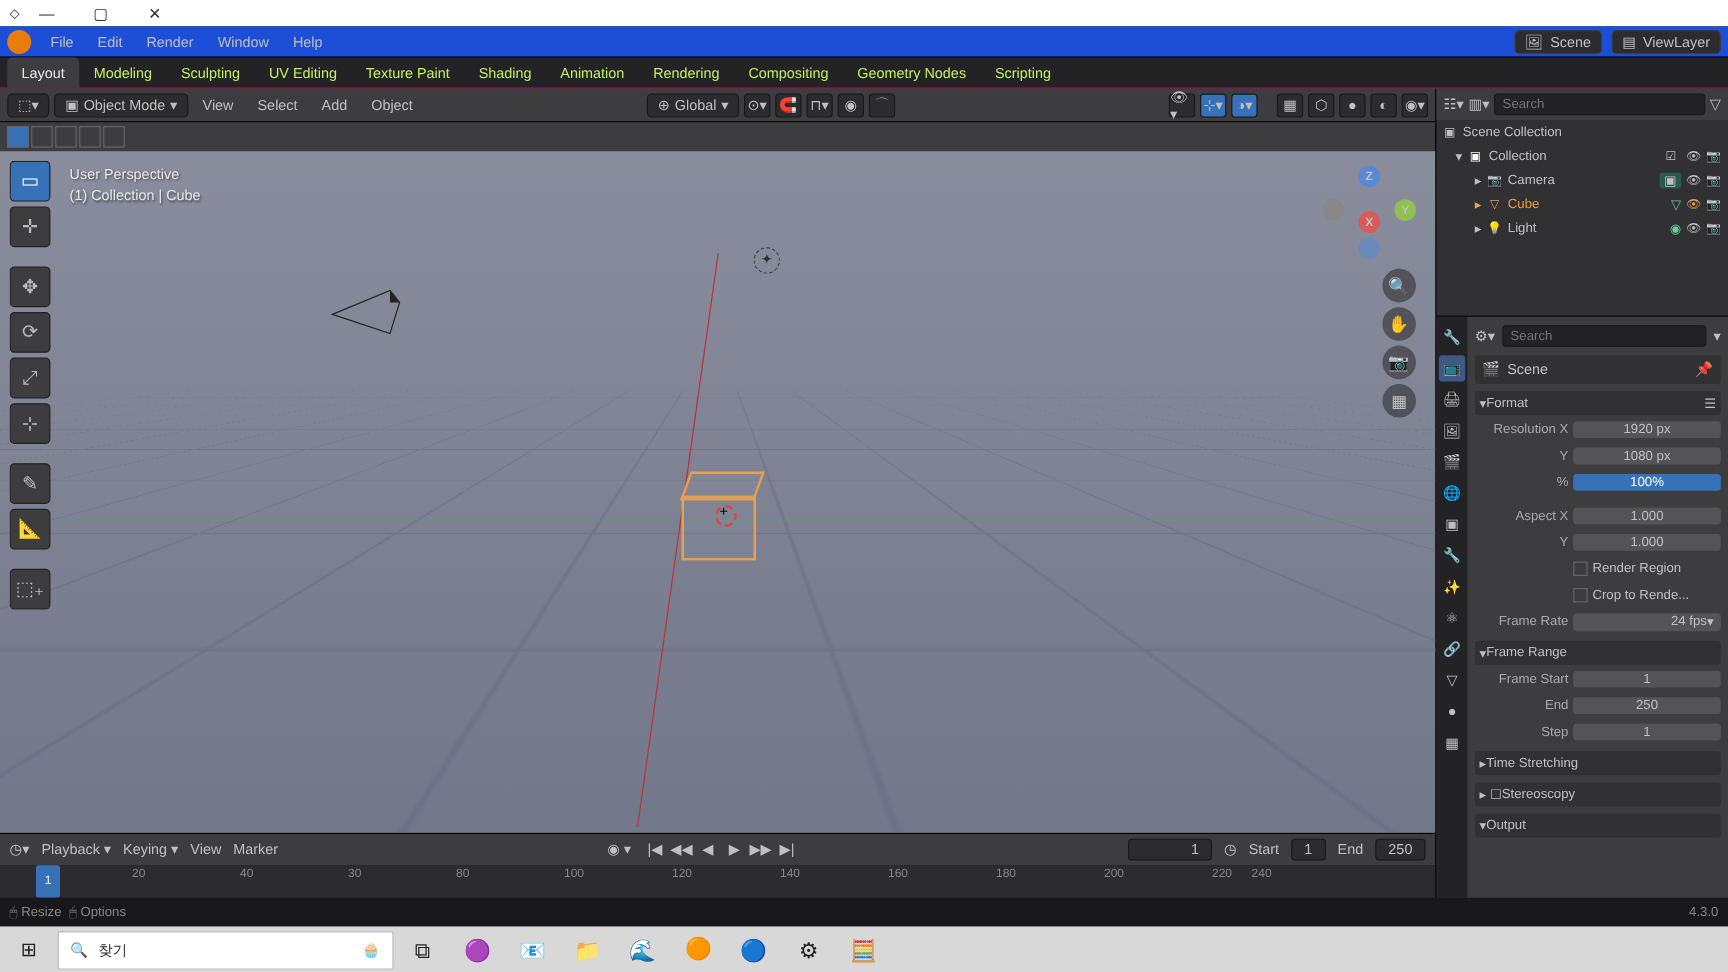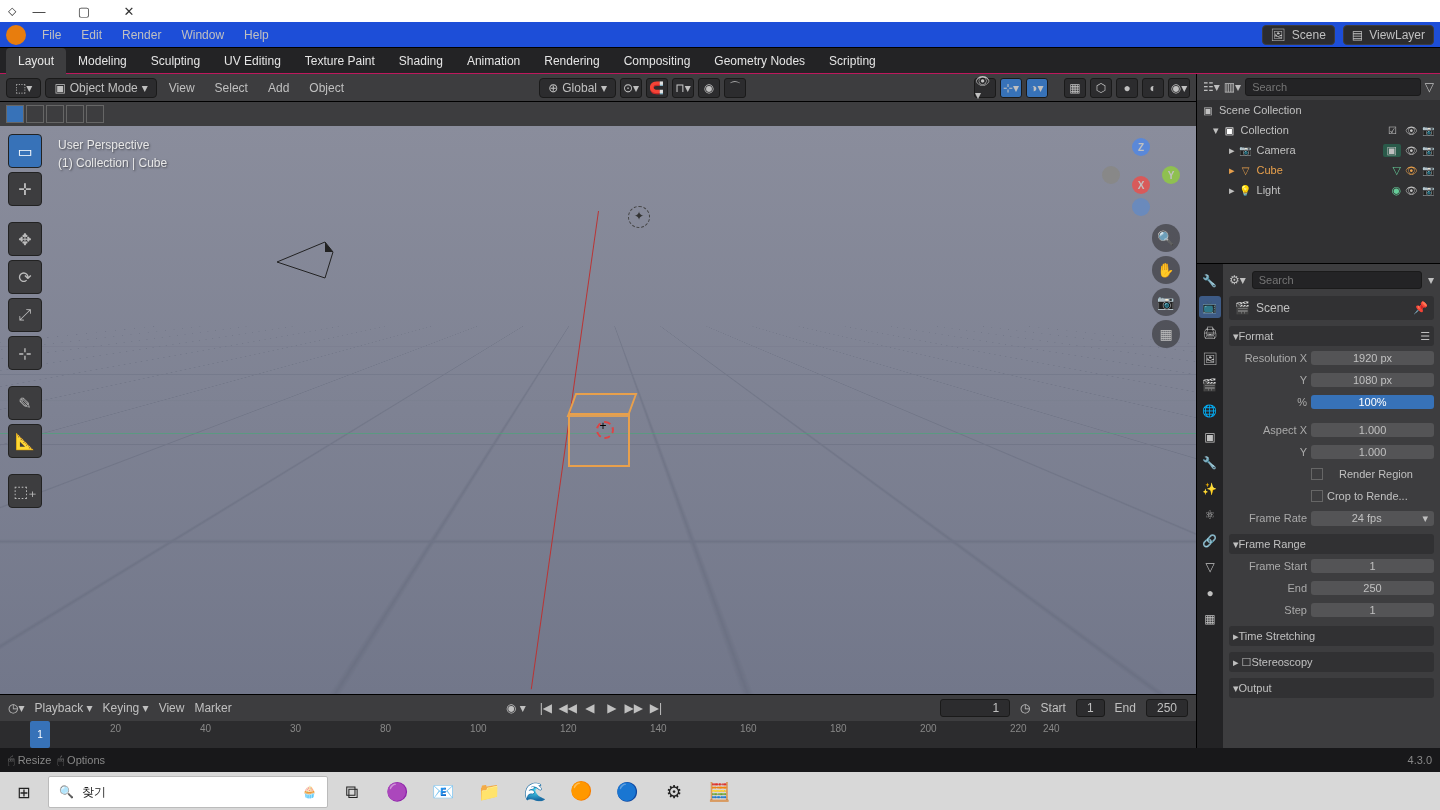--- a/index.html
+++ b/index.html
@@ -12,21 +12,21 @@
 
 
 .menubar { height: 26px; background: #1d4ed8; display: flex; align-items: center; padding: 0 6px; border-bottom: 1px solid #000; }
 .menubar .logo { width: 20px; height: 20px; background: #e87d0d; border-radius: 50%; margin-right: 6px; }
 .menubar .mitem { padding: 0 10px; cursor: pointer; }
 .menubar .right { margin-left: auto; display: flex; align-items: center; gap: 2px; }
 .menubar .slot { background: #2c2c2e; border: 1px solid #3c3c3e; border-radius: 4px; height: 20px; display: flex; align-items: center; padding: 0 8px; gap: 6px; }
 
 
 .wstabs { height: 26px; background: #232325; display: flex; align-items: center; padding: 0 6px; border-bottom: 1px solid #be185d; }
-.wstabs .tab { padding: 0 12px; height: 26px; display: flex; align-items: center; color: #e5e5e5; cursor: pointer; }
+.wstabs .tab { padding: 0 12px; height: 26px; display: flex; align-items: center; color: #bef264; cursor: pointer; }
 .wstabs .tab.active { background: #3d3d3f; color: #e8e8e8; border-radius: 4px 4px 0 0; }
 
 
 .main { display: flex; height: 674px; background: #232325; }
 .viewport-col { flex: 1; display: flex; flex-direction: column; }
 .vp-header { height: 28px; background: #3d3d3f; display: flex; align-items: center; padding: 0 6px; gap: 4px; border-bottom: 1px solid #000; }
 .vp-header .dd { background: #2c2c2e; border: 1px solid #1a1a1a; border-radius: 4px; height: 20px; display: flex; align-items: center; padding: 0 8px; gap: 4px; }
 .vp-header .txt { padding: 0 8px; }
 .vp-header .spacer { flex: 1; }
 .vp-header .ibtn { width: 22px; height: 20px; background: #2c2c2e; border: 1px solid #1a1a1a; border-radius: 3px; display: flex; align-items: center; justify-content: center; }
@@ -411,35 +411,35 @@
           <div class="proprow" style="margin-top:8px">
               <span class="lbl">Aspect X</span>
               <span class="val">1.000</span>
             </div>
           <div class="proprow">
               <span class="lbl">Y</span>
               <span class="val">1.000</span>
             </div>
           <div class="proprow">
               <span class="lbl"></span>
-              <span style="flex:1;display:flex;align-items:flex-end;gap:16px">
+              <span style="flex:1;display:flex;align-items:flex-end;gap:4px">
                 <span style="width:12px;height:12px;border:1px solid #666"></span>
                 <span>Render Region</span>
               </span>
             </div>
           <div class="proprow">
               <span class="lbl"></span>
               <span style="flex:1;display:flex;align-items:center;gap:4px">
                 <span style="width:12px;height:12px;border:1px solid #666"></span>
                 <span>Crop to Rende...</span>
               </span>
             </div>
           <div class="proprow">
               <span class="lbl">Frame Rate</span>
-              <span class="val" style="text-align:center;padding-left:0"><span>24 fps</span> <span style="float:right;padding-right:6px">▾</span></span>
+              <span class="val" style="text-align:right;padding-left:0"><span>24 fps</span> <span style="float:right;padding-right:6px">▾</span></span>
             </div>
         </div>
 
         <div class="panel-section">
           <div class="phead">▾ <span>Frame Range</span></div>
           <div class="proprow">
               <span class="lbl">Frame Start</span>
               <span class="val">1</span>
             </div>
           <div class="proprow">

